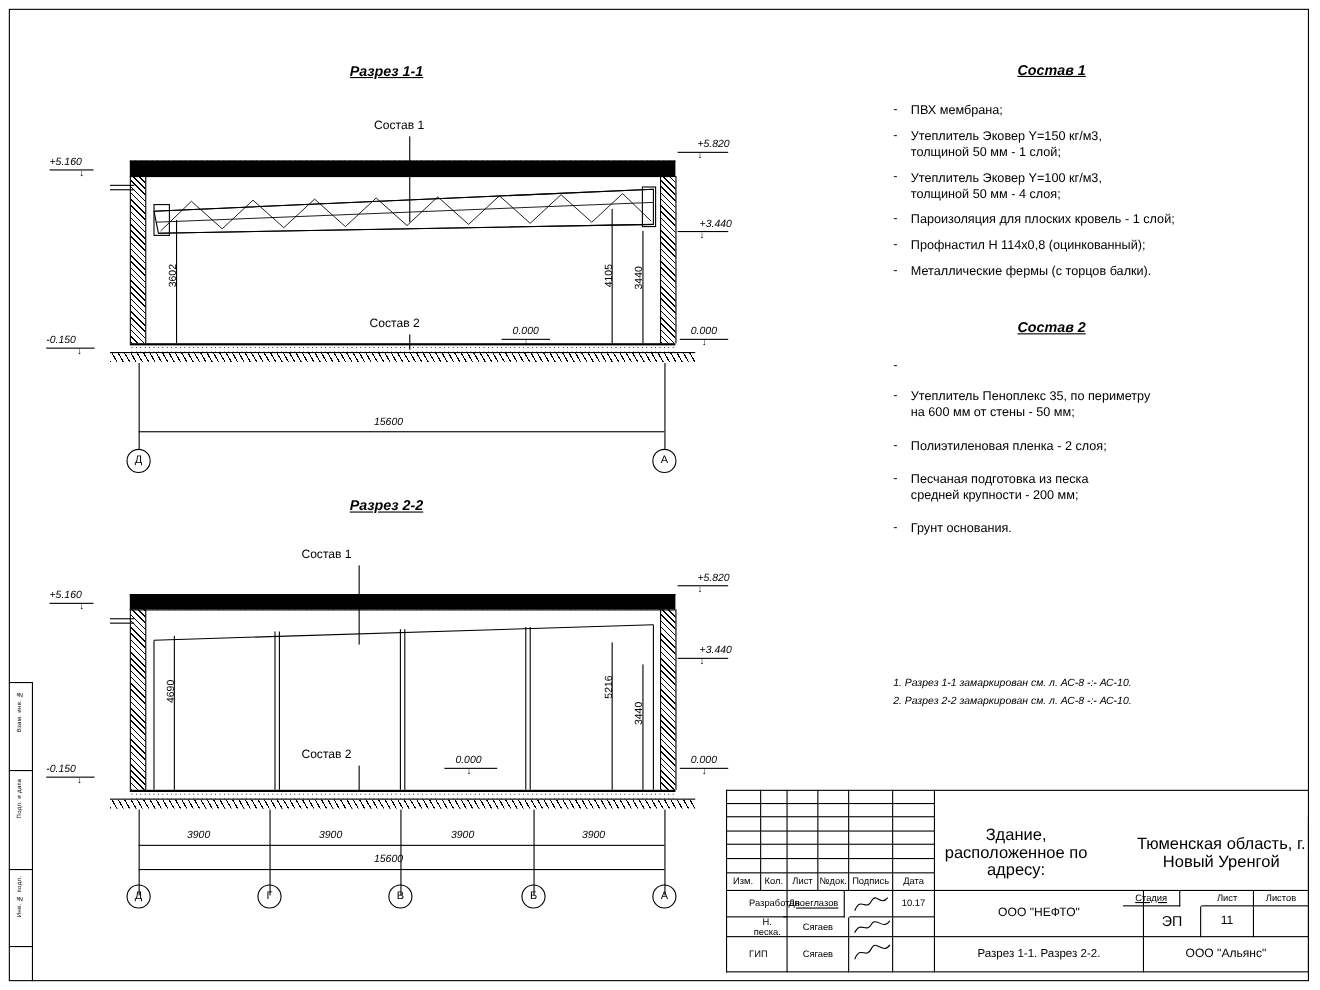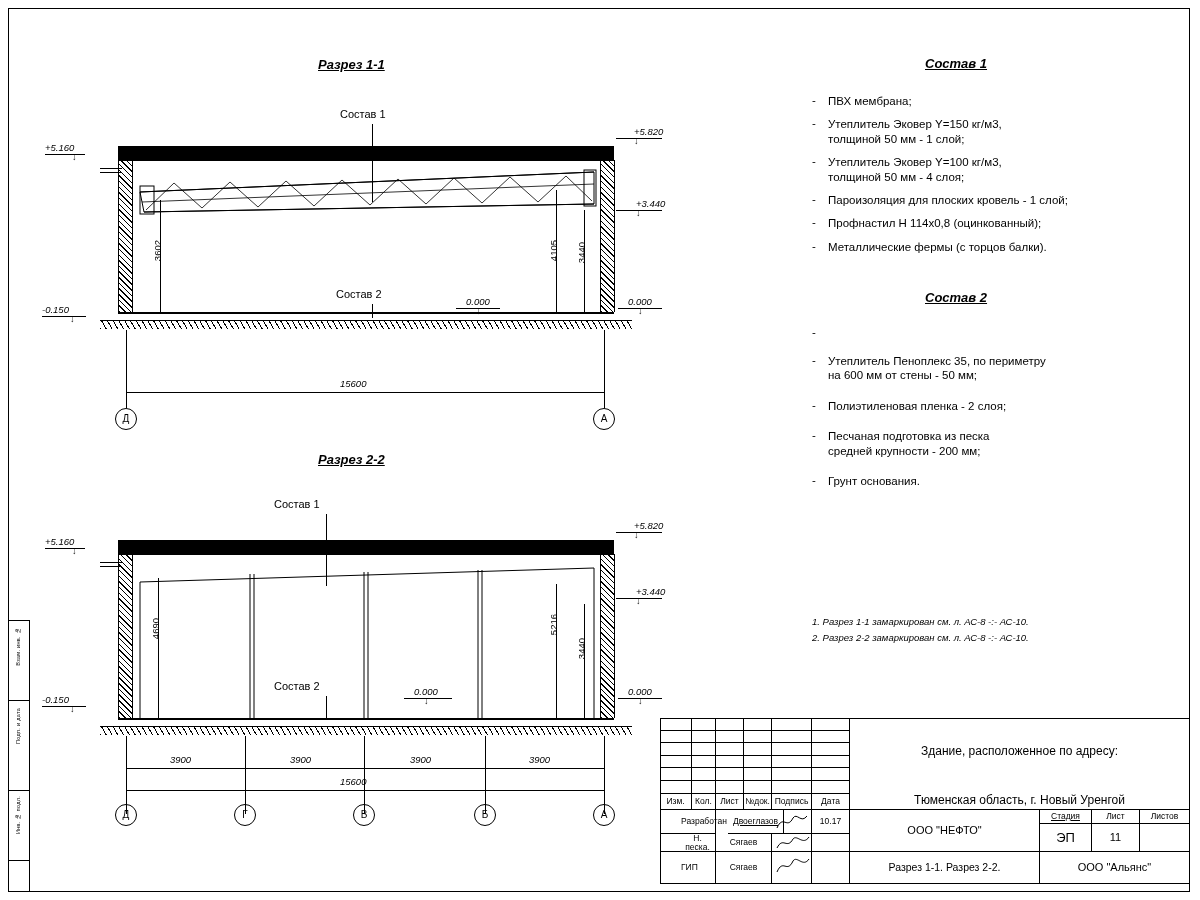--- a/index.html
+++ b/index.html
@@ -367,41 +367,41 @@
   </div>
 
   <div class="cell" style="left:0;   top:76px; width:32px; height:16px;">Изм.</div>
   <div class="cell" style="left:32px; top:76px; width:24px; height:16px;">Кол.</div>
   <div class="cell" style="left:56px; top:76px; width:28px; height:16px;">Лист</div>
   <div class="cell" style="left:84px; top:76px; width:28px; height:16px;">№док.</div>
   <div class="cell" style="left:112px; top:76px; width:40px; height:16px;">Подпись</div>
   <div class="cell" style="left:152px; top:76px; width:38px; height:16px;">Дата</div>
 
   <div class="cell cellL" style="left:0;   top:92px; width:56px; height:24px;">Разработан</div>
-  <div class="cell" style="left:68px; top:92px; width:56px; height:24px;text-decoration:underline;">Двоеглазов</div>
+  <div class="cell" style="left:52px; top:92px; width:56px; height:24px;text-decoration:underline;">Двоеглазов</div>
   <div class="cell" style="left:112px; top:92px; width:40px; height:24px;"></div>
   <div class="cell" style="left:152px; top:92px; width:38px; height:24px;">10.17</div>
 
   <div class="cell cellL" style="left:0;   top:116px; width:56px; height:18px;">Н. песка.</div>
   <div class="cell" style="left:56px; top:116px; width:56px; height:18px;">Сягаев</div>
   <div class="cell" style="left:112px; top:116px; width:40px; height:18px;"></div>
   <div class="cell" style="left:152px; top:116px; width:38px; height:18px;"></div>
 
   <div class="cell cellL" style="left:0;   top:134px; width:56px; height:32px;">ГИП</div>
   <div class="cell" style="left:56px; top:134px; width:56px; height:32px;">Сягаев</div>
   <div class="cell" style="left:112px; top:134px; width:40px; height:32px;"></div>
   <div class="cell" style="left:152px; top:134px; width:38px; height:32px;"></div>
 
-  <div class="cell" style="left:190px; top:24px; width:340px; height:68px; flex-direction:column; font-size:12px;gap:36px;">
+  <div class="cell" style="left:190px; top:24px; width:340px; height:68px; flex-direction:row; font-size:15px;gap:36px;">
     <span>Здание, расположенное по адресу:</span>
     <span>Тюменская область, г. Новый Уренгой</span>
   </div>
 
   <div class="cell" style="left:190px; top:92px; width:190px; height:42px; font-size:11px;">ООО "НЕФТО"</div>
-  <div class="cell" style="left:380px; top:92px; width:52px; height:14px;text-decoration:underline;">Стадия</div>
+  <div class="cell" style="left:361px; top:92px; width:52px; height:14px;text-decoration:underline;">Стадия</div>
   <div class="cell" style="left:432px; top:92px; width:48px; height:14px;">Лист</div>
   <div class="cell" style="left:480px; top:92px; width:50px; height:14px;">Листов</div>
   <div class="cell" style="left:380px; top:106px; width:52px; height:28px; font-size:13px;">ЭП</div>
   <div class="cell" style="left:432px; top:106px; width:48px; height:28px; font-size:11px;">11</div>
   <div class="cell" style="left:480px; top:106px; width:50px; height:28px; font-size:11px;"></div>
 
   <div class="cell" style="left:190px; top:134px; width:190px; height:32px; font-size:10.5px;">Разрез 1-1. Разрез 2-2.</div>
   <div class="cell" style="left:380px; top:134px; width:150px; height:32px; font-size:11px;">ООО "Альянс"</div>
 
   <svg style="left:113px; top:94px; width:40px; height:20px;">

